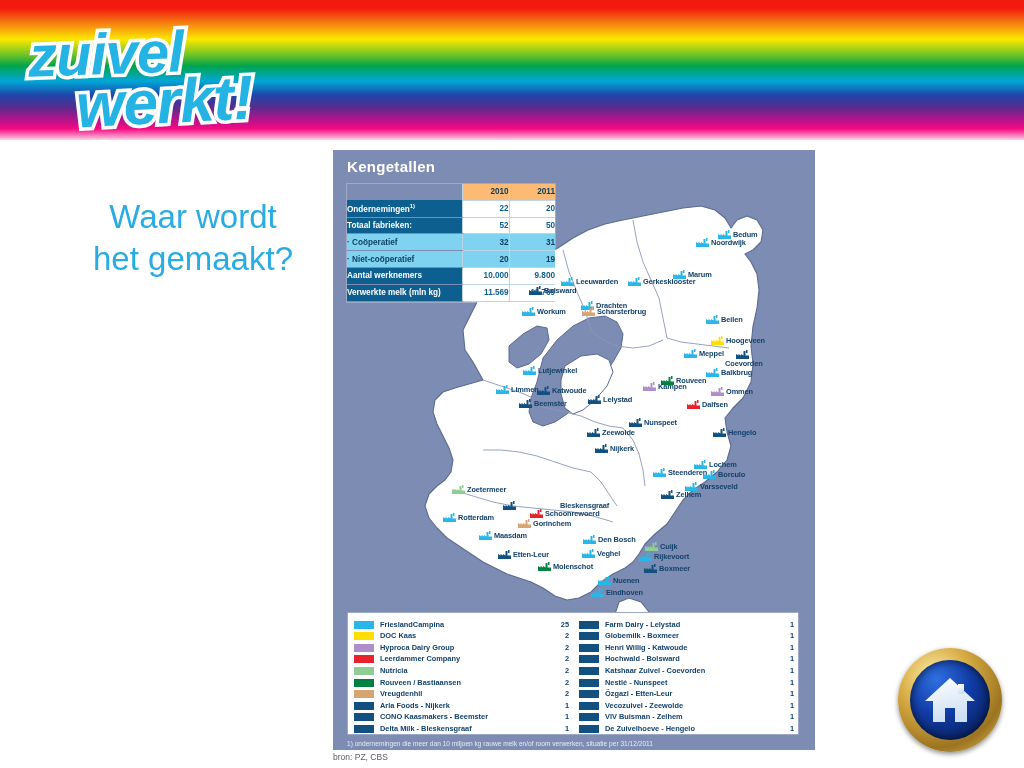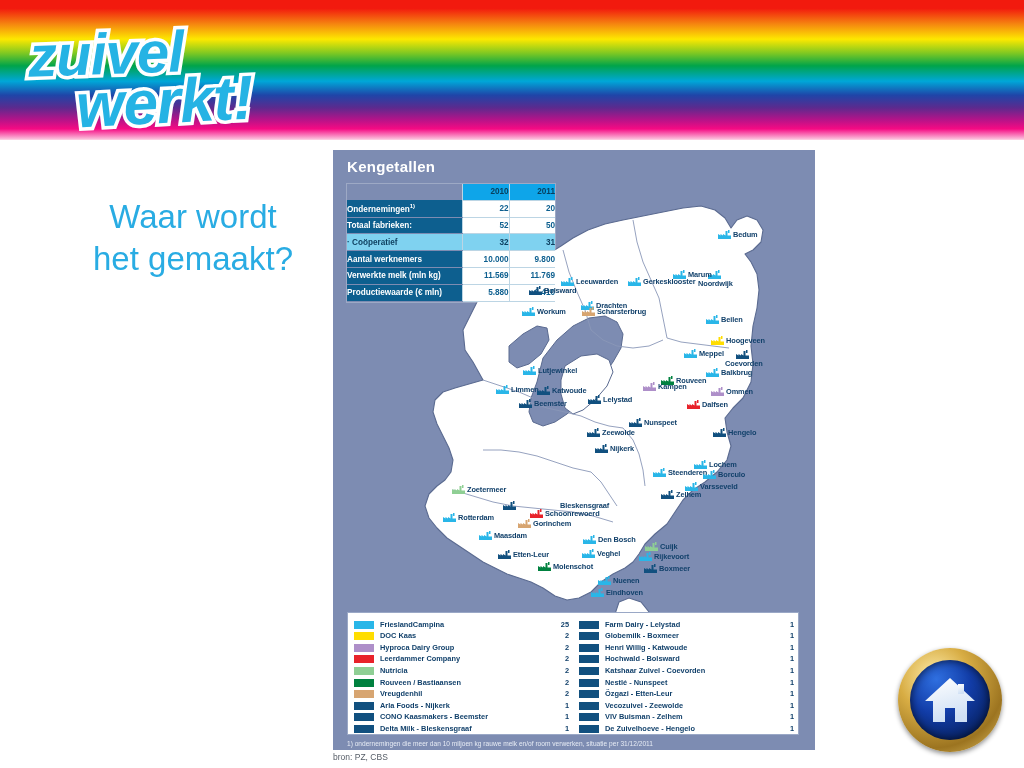--- a/index.html
+++ b/index.html
@@ -80,21 +80,21 @@
     border-bottom:1px solid #7d8cb2;
   }
   .lbl.sub{background:#7fd2f0;color:#0d3e5e;}
   .val{
     background:#ffffff;color:#0d5f8f;font-weight:bold;
     text-align:right;padding-right:5px;width:46px;
     border-bottom:1px solid #bcd5e4;border-left:1px solid #bcd5e4;
   }
   .val.sub{background:#7fd2f0;color:#0d3e5e;}
   .yr{
-    background:#0ea5e9;color:#07405f;font-weight:bold;text-align:right;
+    background:#fdba74;color:#07405f;font-weight:bold;text-align:right;
     padding-right:5px;border-left:1px solid #bcd5e4;
     border-bottom:1px solid #bcd5e4;
   }
   .blank{background:transparent;border:none;}
   sup{font-size:6px;}
   
   .city{position:absolute;white-space:nowrap;display:flex;align-items:center;}
   .city .fac{display:block;width:13px;height:9px;flex:0 0 auto;}
   .city .nm{
     font-size:7.4px;color:#12416b;font-weight:bold;margin-left:2px;
@@ -235,46 +235,46 @@
           <td class="lbl">Totaal fabrieken:</td>
           <td class="val">52</td>
           <td class="val">50</td>
         </tr>
         <tr>
           <td class="lbl sub">· Coöperatief</td>
           <td class="val sub">32</td>
           <td class="val sub">31</td>
         </tr>
         <tr>
+          <td class="lbl sub">· Niet-coöperatief</td>
+          <td class="val sub">20</td>
+          <td class="val sub">19</td>
+        </tr>
+        <tr>
           <td class="lbl">Aantal werknemers</td>
           <td class="val">10.000</td>
           <td class="val">9.800</td>
         </tr>
         <tr>
           <td class="lbl">Verwerkte melk (mln kg)</td>
           <td class="val">11.569</td>
           <td class="val">11.769</td>
         </tr>
-        <tr>
-          <td class="lbl">Productiewaarde (€ mln)</td>
-          <td class="val">5.880</td>
-          <td class="val">6.410</td>
-        </tr>
       </tbody>
   </table>
 
   <div id="cities-layer">
       <div class="city" style="left: 385px; top: 80px;">
         <svg class="fac" viewBox="0 0 26 18">
           <path fill="#29b6e8" d="M0 18 L0 8 L5 11 L5 8 L10 11 L10 8 L15 11 L15 2 L19 2 L19 11 L26 11 L26 18 Z"></path>
           <rect x="20" y="0" width="3" height="6" fill="#29b6e8"></rect>
         </svg>
         <span class="nm">Bedum</span>
       </div>
-      <div class="city" style="left: 363px; top: 120px; flex-direction: column;">
+      <div class="city" style="left: 363px; top: 88px;">
         <svg class="fac" viewBox="0 0 26 18">
           <path fill="#29b6e8" d="M0 18 L0 8 L5 11 L5 8 L10 11 L10 8 L15 11 L15 2 L19 2 L19 11 L26 11 L26 18 Z"></path>
           <rect x="20" y="0" width="3" height="6" fill="#29b6e8"></rect>
         </svg>
         <span class="nm">Noordwijk</span>
       </div>
       <div class="city" style="left: 340px; top: 120px;">
         <svg class="fac" viewBox="0 0 26 18">
           <path fill="#29b6e8" d="M0 18 L0 8 L5 11 L5 8 L10 11 L10 8 L15 11 L15 2 L19 2 L19 11 L26 11 L26 18 Z"></path>
           <rect x="20" y="0" width="3" height="6" fill="#29b6e8"></rect>

